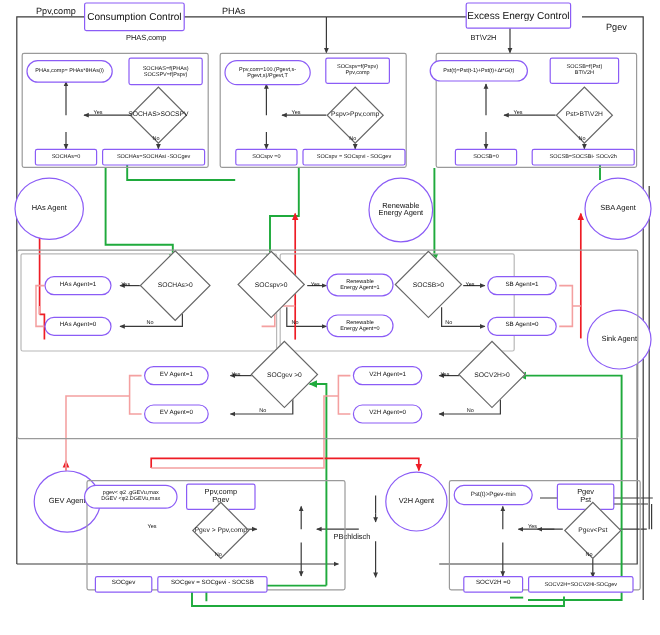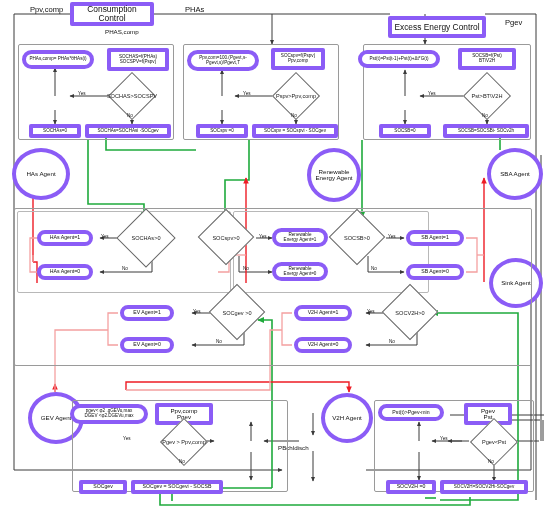--- a/index.html
+++ b/index.html
@@ -1,18 +1,18 @@
 <!DOCTYPE html>
 <html><head>
 <meta charset="utf-8">
 <style>
   html,body{margin:0;padding:0;background:#ffffff;}
   body{width:550px;height:529px;font-family:"Liberation Sans",sans-serif;color:#1a1a1a;position:relative;overflow:hidden;}
   #stage{position:relative;width:550px;height:529px;}
-  .node{position:absolute;box-sizing:border-box;display:flex;align-items:center;justify-content:center;text-align:center;background:#ffffff;border:4px solid #8b5cf6;color:#111;line-height:1.05;}
+  .node{position:absolute;box-sizing:border-box;display:flex;align-items:center;justify-content:center;text-align:center;background:#ffffff;border:1px solid #8b5cf6;color:#111;line-height:1.05;}
   .rect{border-radius:2px;}
   .round{border-radius:14px;}
   .circle{border-radius:50%;}
   .lbl{position:absolute;background:transparent;border:none;color:#111;white-space:nowrap;}
   .group{position:absolute;box-sizing:border-box;border:1px solid #9a9a9a;background:transparent;border-radius:2px;}
   svg.wires{position:absolute;left:0;top:0;width:550px;height:529px;overflow:visible;}
   .dia{position:absolute;display:flex;align-items:center;justify-content:center;text-align:center;}
   .dia .shape{position:absolute;left:0;top:0;width:100%;height:100%;background:#fff;border:1px solid #666;transform:rotate(45deg);box-sizing:border-box;}
   .dia .txt{position:relative;z-index:2;font-size:5.6px;white-space:nowrap;}
   .tiny{font-size:4.6px;}
@@ -149,21 +149,21 @@
   </svg>
 
   <div class="lbl lg" style="left:30px;top:5px;">Ppv,comp</div>
   <div class="lbl lg" style="left:185px;top:5px;">PHAs</div>
   <div class="lbl lg" style="left:505px;top:18px;">Pgev</div>
   <div class="lbl md" style="left:105px;top:28px;">PHAS,comp</div>
   <div class="lbl md" style="left:392px;top:28px;">BT\V2H</div>
   <div class="lbl md" style="left:278px;top:444px;">PBchldisch</div>
 
   <div class="node rect xl" style="left:70px;top:2px;width:84px;height:24px;">Consumption Control</div>
-  <div class="node rect xl" style="left:388px;top:16px;width:98px;height:22px;">Excess Energy Control</div>
+  <div class="node rect xl" style="left:388px;top:2px;width:88px;height:22px;">Excess Energy Control</div>
 
   <div class="group" style="left:18px;top:44px;width:156px;height:96px;"></div>
   <div class="node round tiny" style="left:22px;top:50px;width:72px;height:19px;">PHAs,comp= PHAs*θHAs(i)</div>
   <div class="node rect tiny" style="left:107px;top:48px;width:62px;height:23px;flex-direction:column;">
     <span>SOCHAS=f(PHAs)</span>
     <span>SOCSPV=f(Pspv)</span>
   </div>
   <div class="dia" style="left:107px;top:80px;width:50px;height:32px;">
     <div class="shape" style="width:34px;height:34px;left:8px;top:-1px;"></div>
     <div class="txt">SOCHAS&gt;SOCSPV</div>

